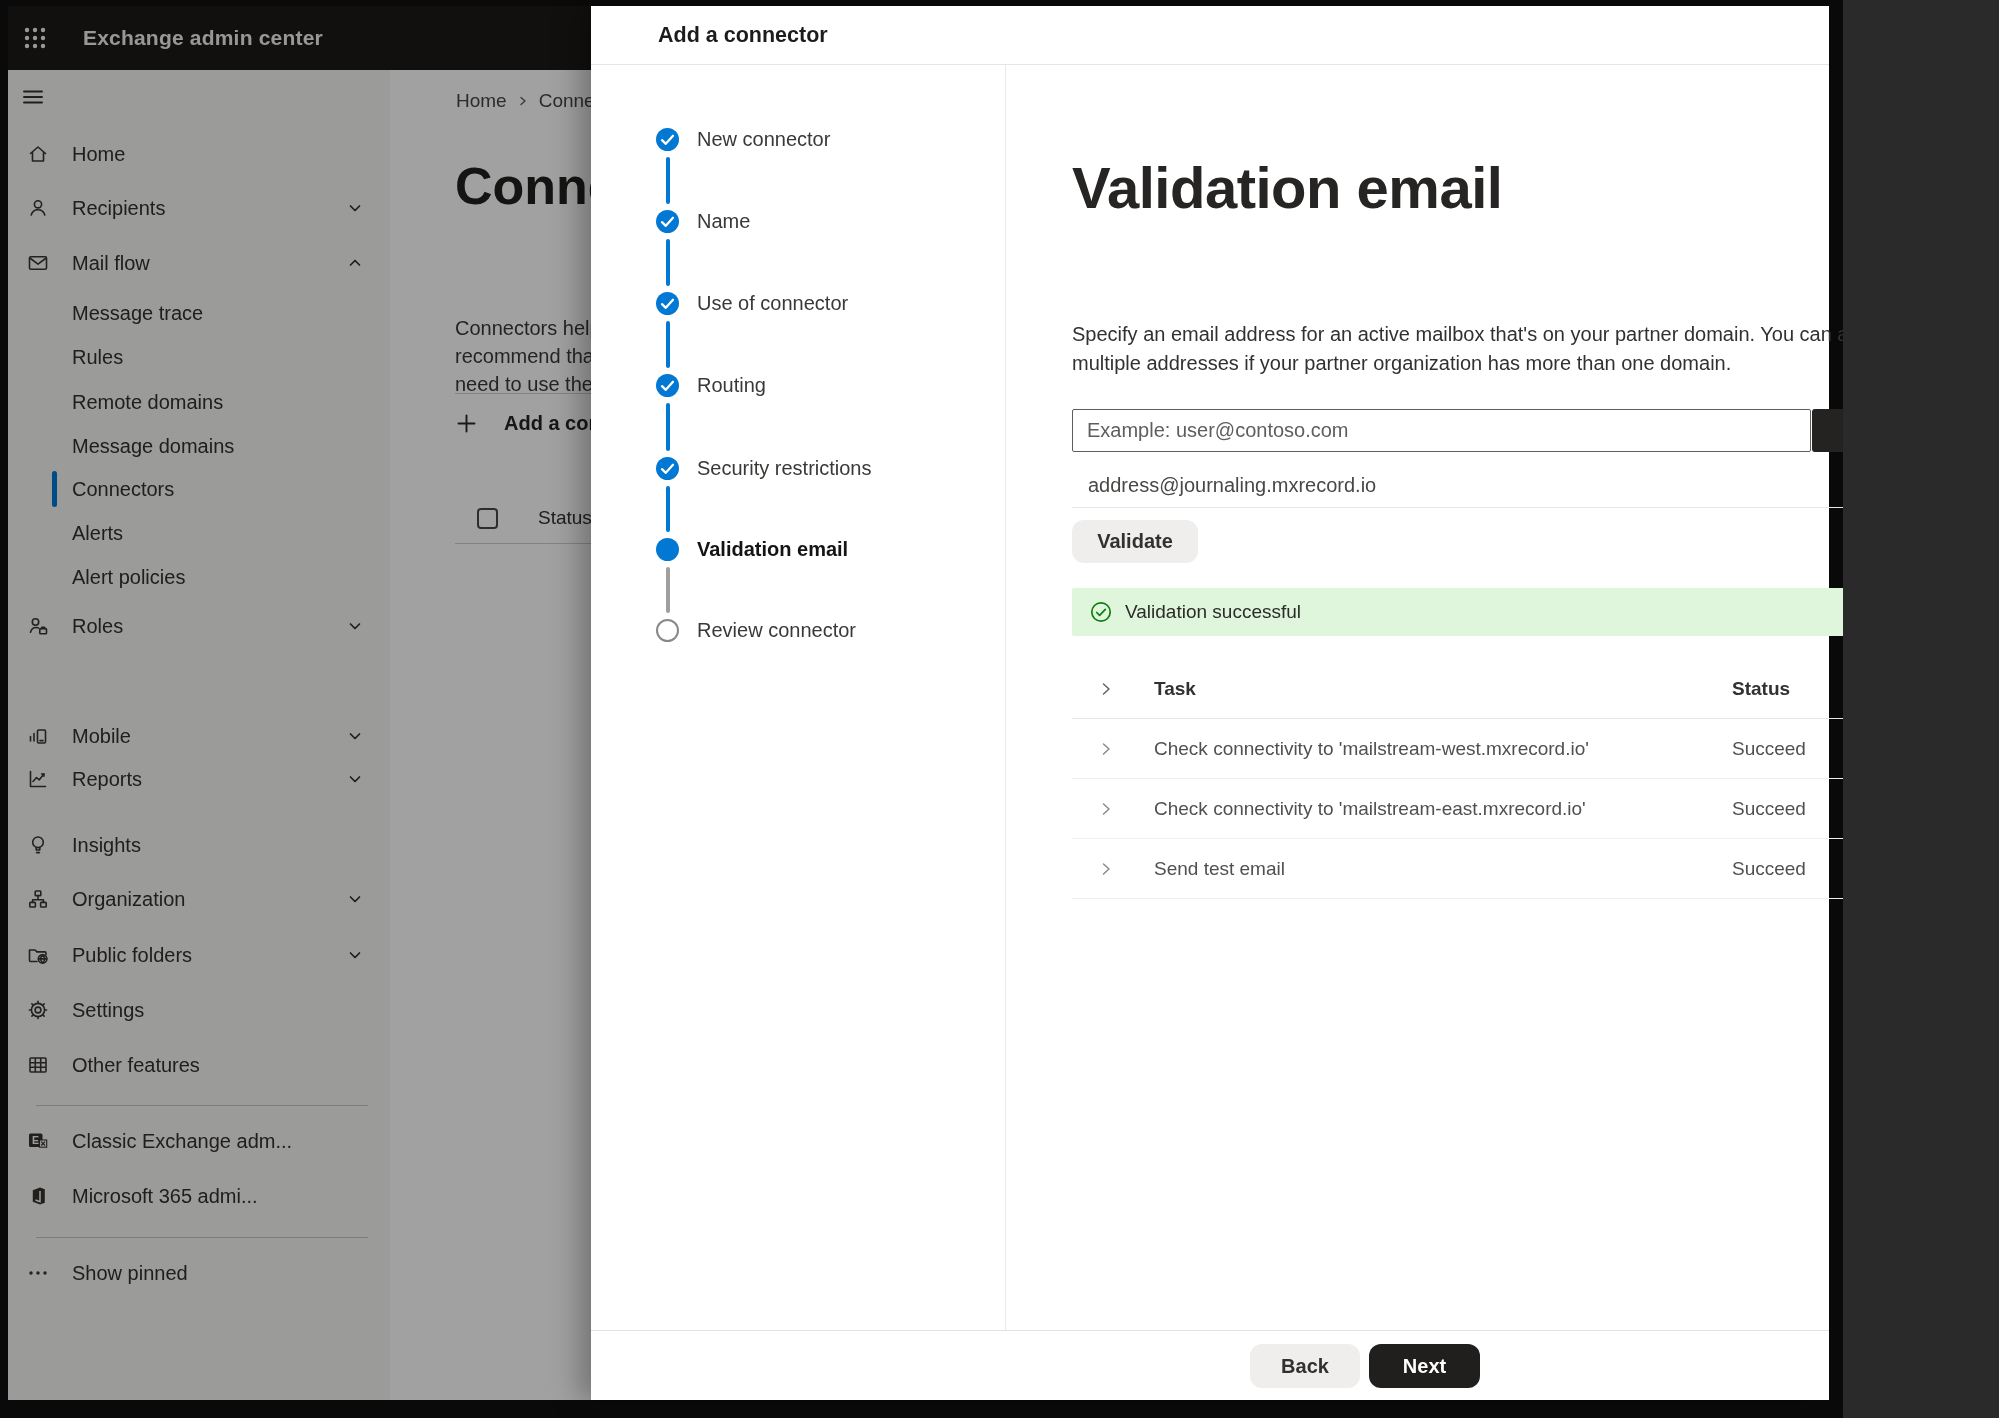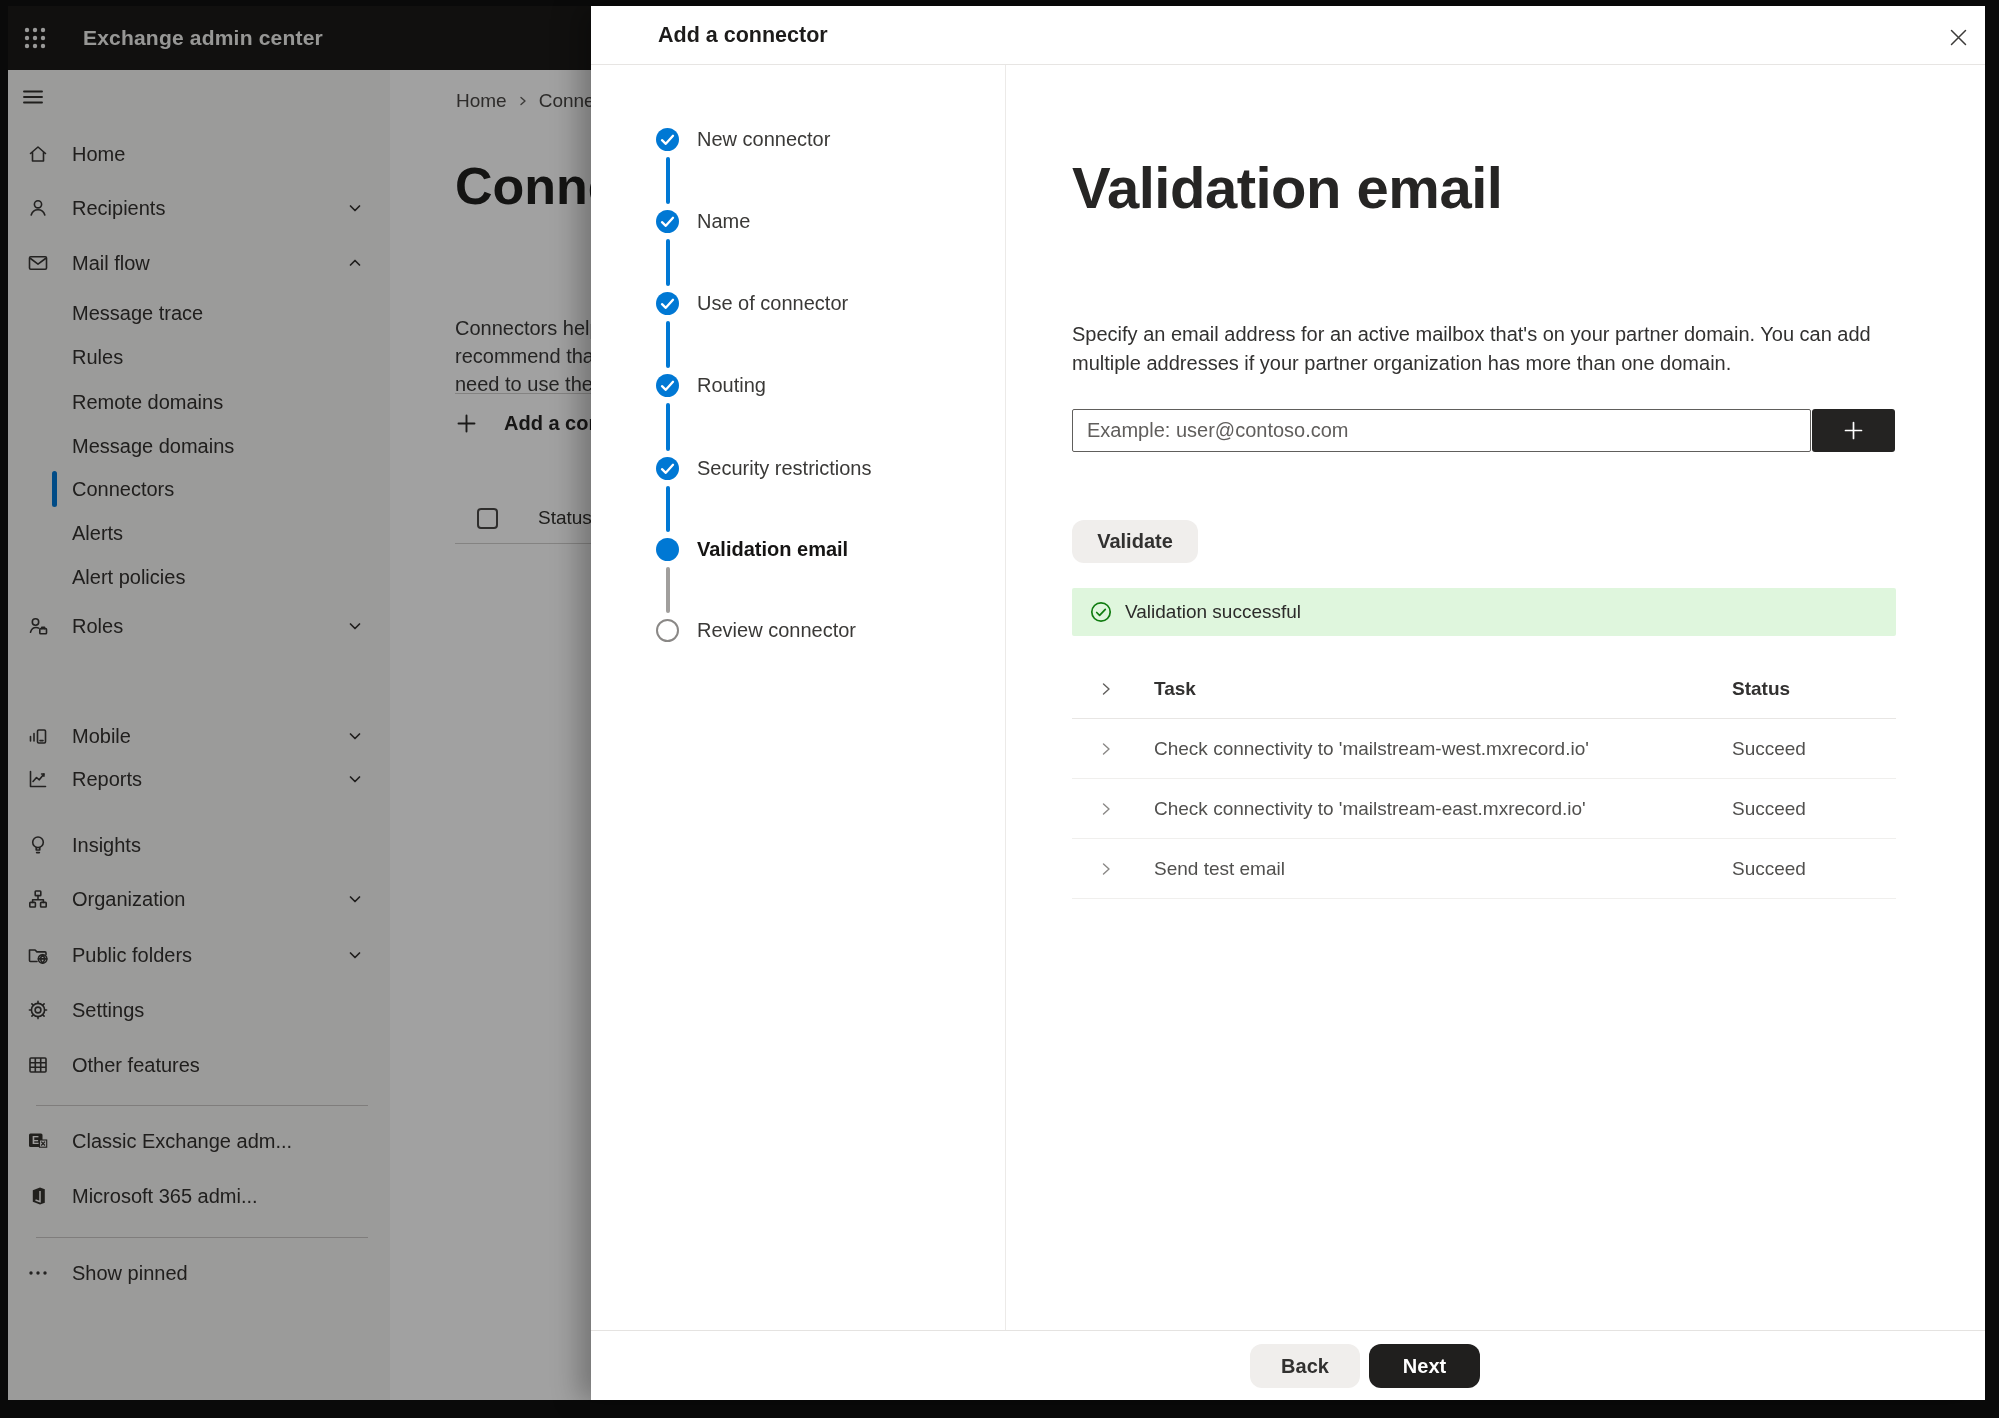--- a/index.html
+++ b/index.html
@@ -1,17 +1,17 @@
 <!DOCTYPE html>
 <html><head>
 <meta charset="utf-8">
 <style>
   * { margin:0; padding:0; box-sizing:border-box; }
   body { background:#2a2a2a; font-family:"Liberation Sans", sans-serif; }
-  .screen { position:relative; width:1999px; height:1418px; background:#0a0a0a; overflow:hidden;
+  .screen { position:relative; width:1843px; height:1418px; background:#0a0a0a; overflow:hidden;
             font-family:"Liberation Sans", sans-serif; }
 
   
   .topbar { position:absolute; left:8px; top:6px; width:583px; height:64px; background:#1b1a19;
             display:flex; align-items:center; z-index:1; }
   .waffle-btn { position:absolute; left:14px; top:17px; width:30px; height:30px; background:none; border:none; cursor:pointer; }
   .topbar-title { position:absolute; left:75px; top:50%; transform:translateY(-50%); color:#f0efed;
                   font-size:21px; font-weight:700; letter-spacing:.2px; white-space:nowrap; }
 
   
@@ -440,20 +440,28 @@
 
     <input class="c-input" type="text" placeholder="Example: user@contoso.com" style="">
     <button class="c-plusbtn">
       <span>
           <svg width="23" height="23" viewBox="0 0 23 23" fill="none" stroke="#ffffff" stroke-width="1.7" stroke-linecap="round">
             <path d="M11.5 3.5v16M3.5 11.5h16"></path>
           </svg>
         </span>
     </button>
 
+    <div class="c-addr-row">
+      <span class="c-addr">address@journaling.mxrecord.io</span>
+      <button class="c-trash">
+        <svg width="21" height="21" viewBox="0 0 24 24" fill="none" stroke="#33322f" stroke-width="1.5" stroke-linecap="round" stroke-linejoin="round">
+            <path d="M4.5 6.5h15M9.5 6.5V5.2c0-.7.5-1.2 1.2-1.2h2.6c.7 0 1.2.5 1.2 1.2v1.3M6.8 6.5l.9 12.2c.1.9.8 1.6 1.7 1.6h5.2c.9 0 1.6-.7 1.7-1.6l.9-12.2M10.2 10v7M13.8 10v7"></path>
+          </svg>
+      </button>
+    </div>
 
     <button class="btn c-validate">Validate</button>
 
     <div class="c-banner">
       <span class="b-ic">
         <svg width="22" height="22" viewBox="0 0 22 22" fill="none" stroke="#107c10" stroke-width="1.7" stroke-linecap="round" stroke-linejoin="round">
             <circle cx="11" cy="11" r="9.2"></circle>
             <polyline points="6.7,11.5 9.6,14.3 15.3,8.3"></polyline>
           </svg>
       </span>

